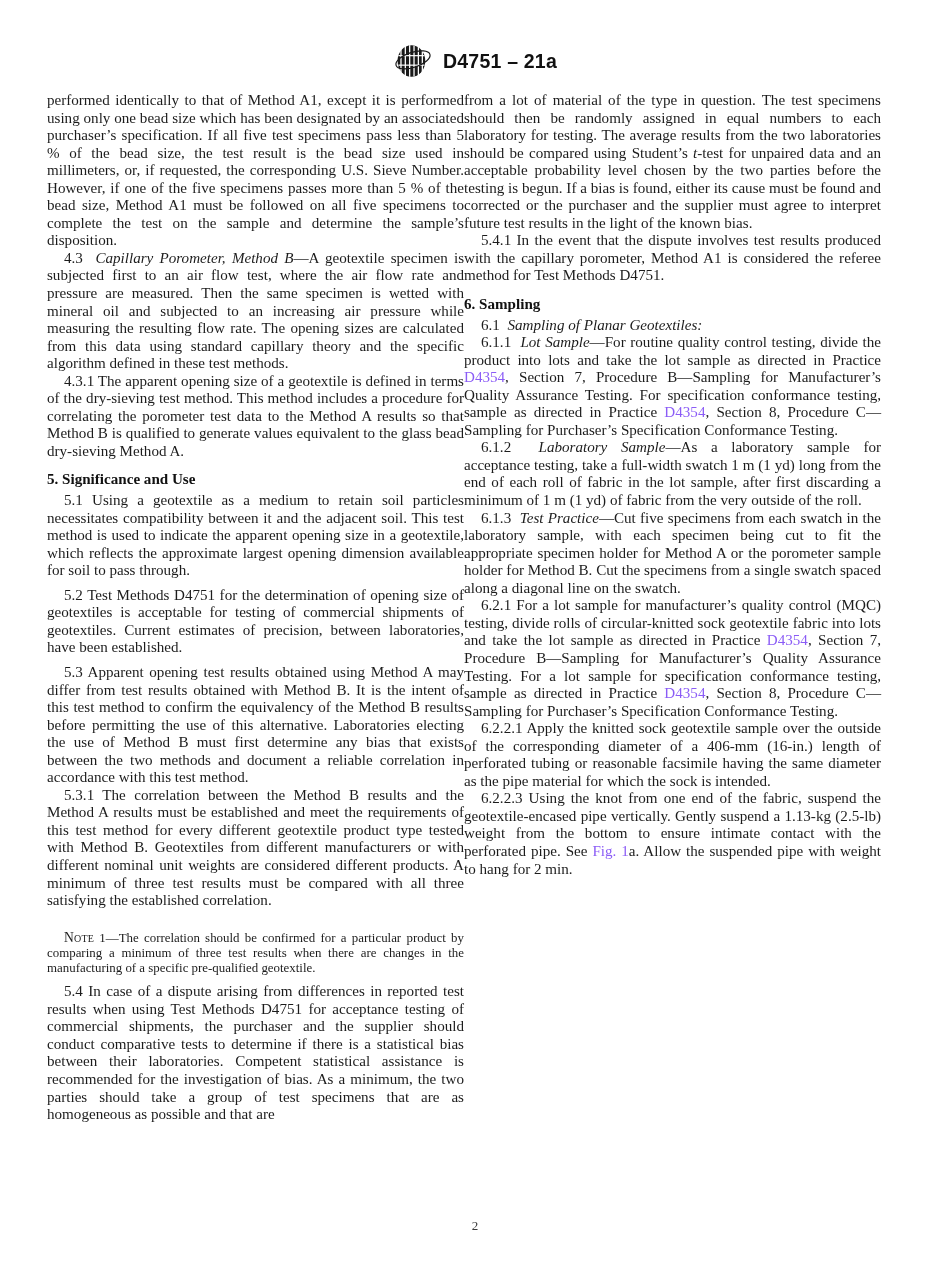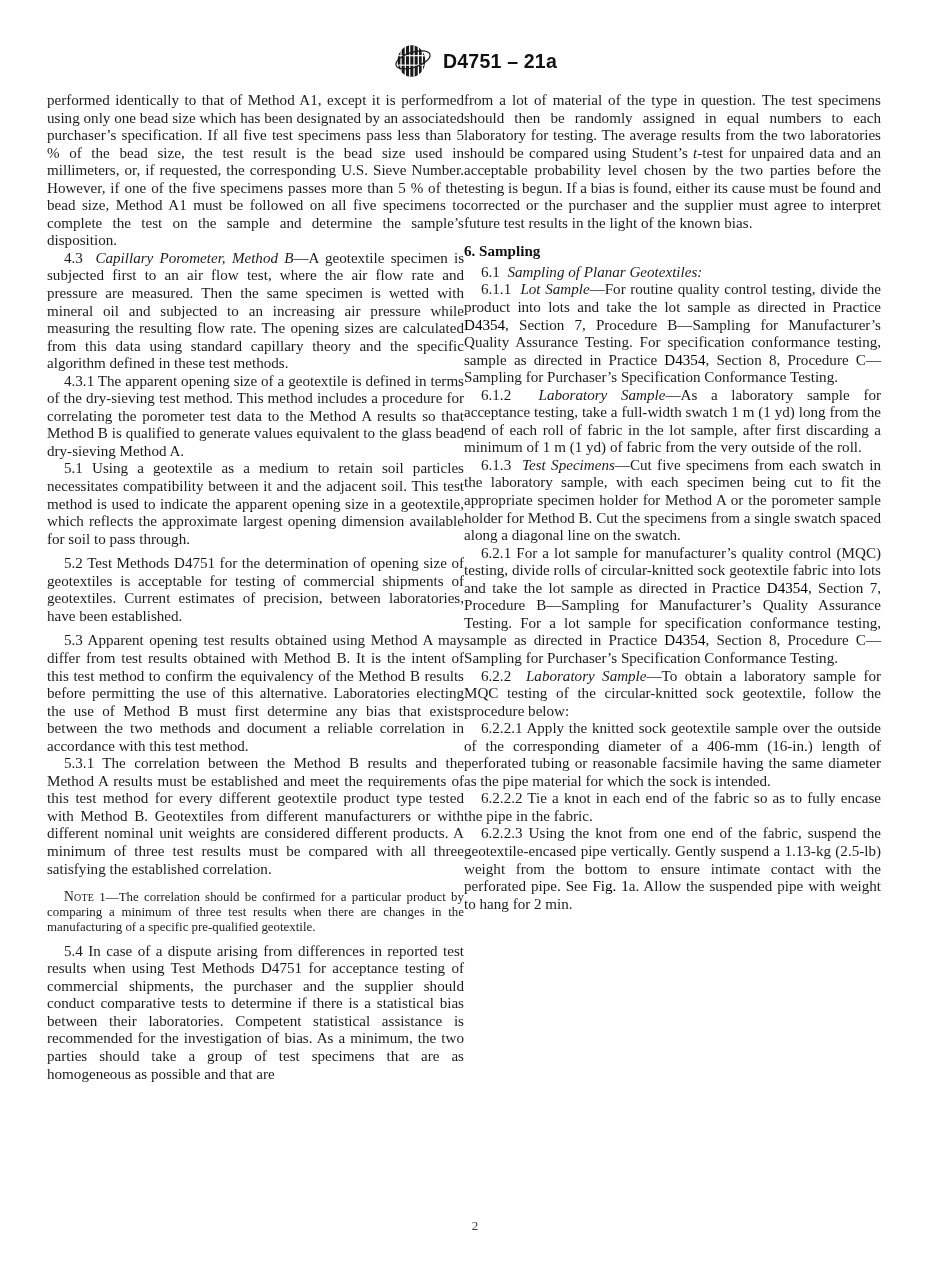--- a/index.html
+++ b/index.html
@@ -87,28 +87,28 @@
     padding-bottom: 3px;
     font-size: 15.1px;
     line-height: 17.55px;
     font-weight: bold;
     text-align: left;
     color: #111111;
     font-family: Liberation Serif, serif;
   }
 
   .it { font-style: italic; }
-  .lnk { color: #000000; }
+  .lnk { color: #8b5cf6; }
 
   
   p.note {
     font-size: 12.9px;
     line-height: 15.2px;
     text-indent: 17px;
-    margin-top: 11px;
+    margin-top: 20px;
   }
   .smallcaps {
     font-variant: small-caps;
     font-size: 13.6px;
     letter-spacing: 0.2px;
   }
 
   
   .footer {
     position: absolute;
@@ -156,54 +156,54 @@
   <div class="columns">
 
     <div class="col">
 
       <p class="noindent">performed identically to that of Method A1, except it is performed using only one bead size which has been designated by an associated purchaser’s specification. If all five test specimens pass less than 5 % of the bead size, the test result is the bead size used in millimeters, or, if requested, the corresponding U.S. Sieve Number. However, if one of the five specimens passes more than 5 % of the bead size, Method A1 must be followed on all five specimens to complete the test on the sample and determine the sample’s disposition.</p>
 
       <p class="indent"><span>4.3</span>&nbsp; <span class="it">Capillary Porometer, Method B</span><span>—A geotextile specimen is subjected first to an air flow test, where the air flow rate and pressure are measured. Then the same specimen is wetted with mineral oil and subjected to an increasing air pressure while measuring the resulting flow rate. The opening sizes are calculated from this data using standard capillary theory and the specific algorithm defined in these test methods.</span></p>
 
       <p class="indent">4.3.1  The apparent opening size of a geotextile is defined in terms of the dry-sieving test method. This method includes a procedure for correlating the porometer test data to the Method A results so that Method B is qualified to generate values equivalent to the glass bead dry-sieving Method A.</p>
 
+      <h2 class="section-head">5.  Significance and Use</h2>
 
       <p class="indent">5.1  Using a geotextile as a medium to retain soil particles necessitates compatibility between it and the adjacent soil. This test method is used to indicate the apparent opening size in a geotextile, which reflects the approximate largest opening dimension available for soil to pass through.</p>
       <p class="indent spaced">5.2  Test Methods D4751 for the determination of opening size of geotextiles is acceptable for testing of commercial shipments of geotextiles. Current estimates of precision, between laboratories, have been established.</p>
       <p class="indent spaced">5.3  Apparent opening test results obtained using Method A may differ from test results obtained with Method B. It is the intent of this test method to confirm the equivalency of the Method B results before permitting the use of this alternative. Laboratories electing the use of Method B must first determine any bias that exists between the two methods and document a reliable correlation in accordance with this test method.</p>
       <p class="indent">5.3.1  The correlation between the Method B results and the Method A results must be established and meet the requirements of this test method for every different geotextile product type tested with Method B. Geotextiles from different manufacturers or with different nominal unit weights are considered different products. A minimum of three test results must be compared with all three satisfying the established correlation.</p>
 
       <p class="note"><span class="smallcaps">Note</span><span> 1</span><span>—The correlation should be confirmed for a particular product by comparing a minimum of three test results when there are changes in the manufacturing of a specific pre-qualified geotextile.</span></p>
 
       <p class="indent spaced">5.4  In case of a dispute arising from differences in reported test results when using Test Methods D4751 for acceptance testing of commercial shipments, the purchaser and the supplier should conduct comparative tests to determine if there is a statistical bias between their laboratories. Competent statistical assistance is recommended for the investigation of bias. As a minimum, the two parties should take a group of test specimens that are as homogeneous as possible and that are</p>
 
     </div>
 
     <div class="col">
 
       <p class="noindent"><span>from a lot of material of the type in question. The test specimens should then be randomly assigned in equal numbers to each laboratory for testing. The average results from the two laboratories should be compared using Student’s </span><span class="it">t</span><span>-test for unpaired data and an acceptable probability level chosen by the two parties before the testing is begun. If a bias is found, either its cause must be found and corrected or the purchaser and the supplier must agree to interpret future test results in the light of the known bias.</span></p>
 
+      <p class="indent">5.4.1  In the event that the dispute involves test results produced with the capillary porometer, Method A1 is considered the referee method for Test Methods D4751.</p>
 
       <h2 class="section-head">6.  Sampling</h2>
 
       <p class="indent"><span>6.1</span>&nbsp; <span class="it">Sampling of Planar Geotextiles:</span></p>
 
       <p class="indent"><span>6.1.1</span>&nbsp; <span class="it">Lot Sample</span><span>—For routine quality control testing, divide the product into lots and take the lot sample as directed in Practice </span><span class="lnk">D4354</span><span>, Section 7, Procedure B—Sampling for Manufacturer’s Quality Assurance Testing. For specification conformance testing, sample as directed in Practice </span><span class="lnk">D4354</span><span>, Section 8, Procedure C—Sampling for Purchaser’s Specification Conformance Testing.</span></p>
 
       <p class="indent"><span>6.1.2</span>&nbsp; <span class="it">Laboratory Sample</span><span>—As a laboratory sample for acceptance testing, take a full-width swatch 1 m (1 yd) long from the end of each roll of fabric in the lot sample, after first discarding a minimum of 1 m (1 yd) of fabric from the very outside of the roll.</span></p>
 
-      <p class="indent"><span>6.1.3</span>&nbsp; <span class="it">Test Specimens</span><span>—Cut five specimens from each swatch in the laboratory sample, with each specimen being cut to fit the appropriate specimen holder for Method A or the porometer sample holder for Method B. Cut the specimens from a single swatch spaced along a diagonal line on the swatch.</span></p>
+      <p class="indent"><span>6.1.3</span>&nbsp; <span class="it">Test Practice</span><span>—Cut five specimens from each swatch in the laboratory sample, with each specimen being cut to fit the appropriate specimen holder for Method A or the porometer sample holder for Method B. Cut the specimens from a single swatch spaced along a diagonal line on the swatch.</span></p>
 
 
       <p class="indent"><span>6.2.1  For a lot sample for manufacturer’s quality control (MQC) testing, divide rolls of circular-knitted sock geotextile fabric into lots and take the lot sample as directed in Practice </span><span class="lnk">D4354</span><span>, Section 7, Procedure B—Sampling for Manufacturer’s Quality Assurance Testing. For a lot sample for specification conformance testing, sample as directed in Practice </span><span class="lnk">D4354</span><span>, Section 8, Procedure C—Sampling for Purchaser’s Specification Conformance Testing.</span></p>
 
-      <p class="indent"><span>6.2.2</span>&nbsp; <span class="it">Laboratory Sample</span><span>—To obtain a laboratory sample for MQC testing of the circular-knitted sock geotextile, follow the procedure below:</span></p>
 
       <p class="indent">6.2.2.1  Apply the knitted sock geotextile sample over the outside of the corresponding diameter of a 406-mm (16-in.) length of perforated tubing or reasonable facsimile having the same diameter as the pipe material for which the sock is intended.</p>
-      <p class="indent">6.2.2.2  Tie a knot in each end of the fabric so as to fully encase the pipe in the fabric.</p>
 
       <p class="indent"><span>6.2.2.3  Using the knot from one end of the fabric, suspend the geotextile-encased pipe vertically. Gently suspend a 1.13-kg (2.5-lb) weight from the bottom to ensure intimate contact with the perforated pipe. See </span><span class="lnk">Fig. 1</span><span>a. Allow the suspended pipe with weight to hang for 2 min.</span></p>
 
 
     </div>
   </div>
 
   <div class="footer">
     <span class="page-number">2</span>
   </div>

